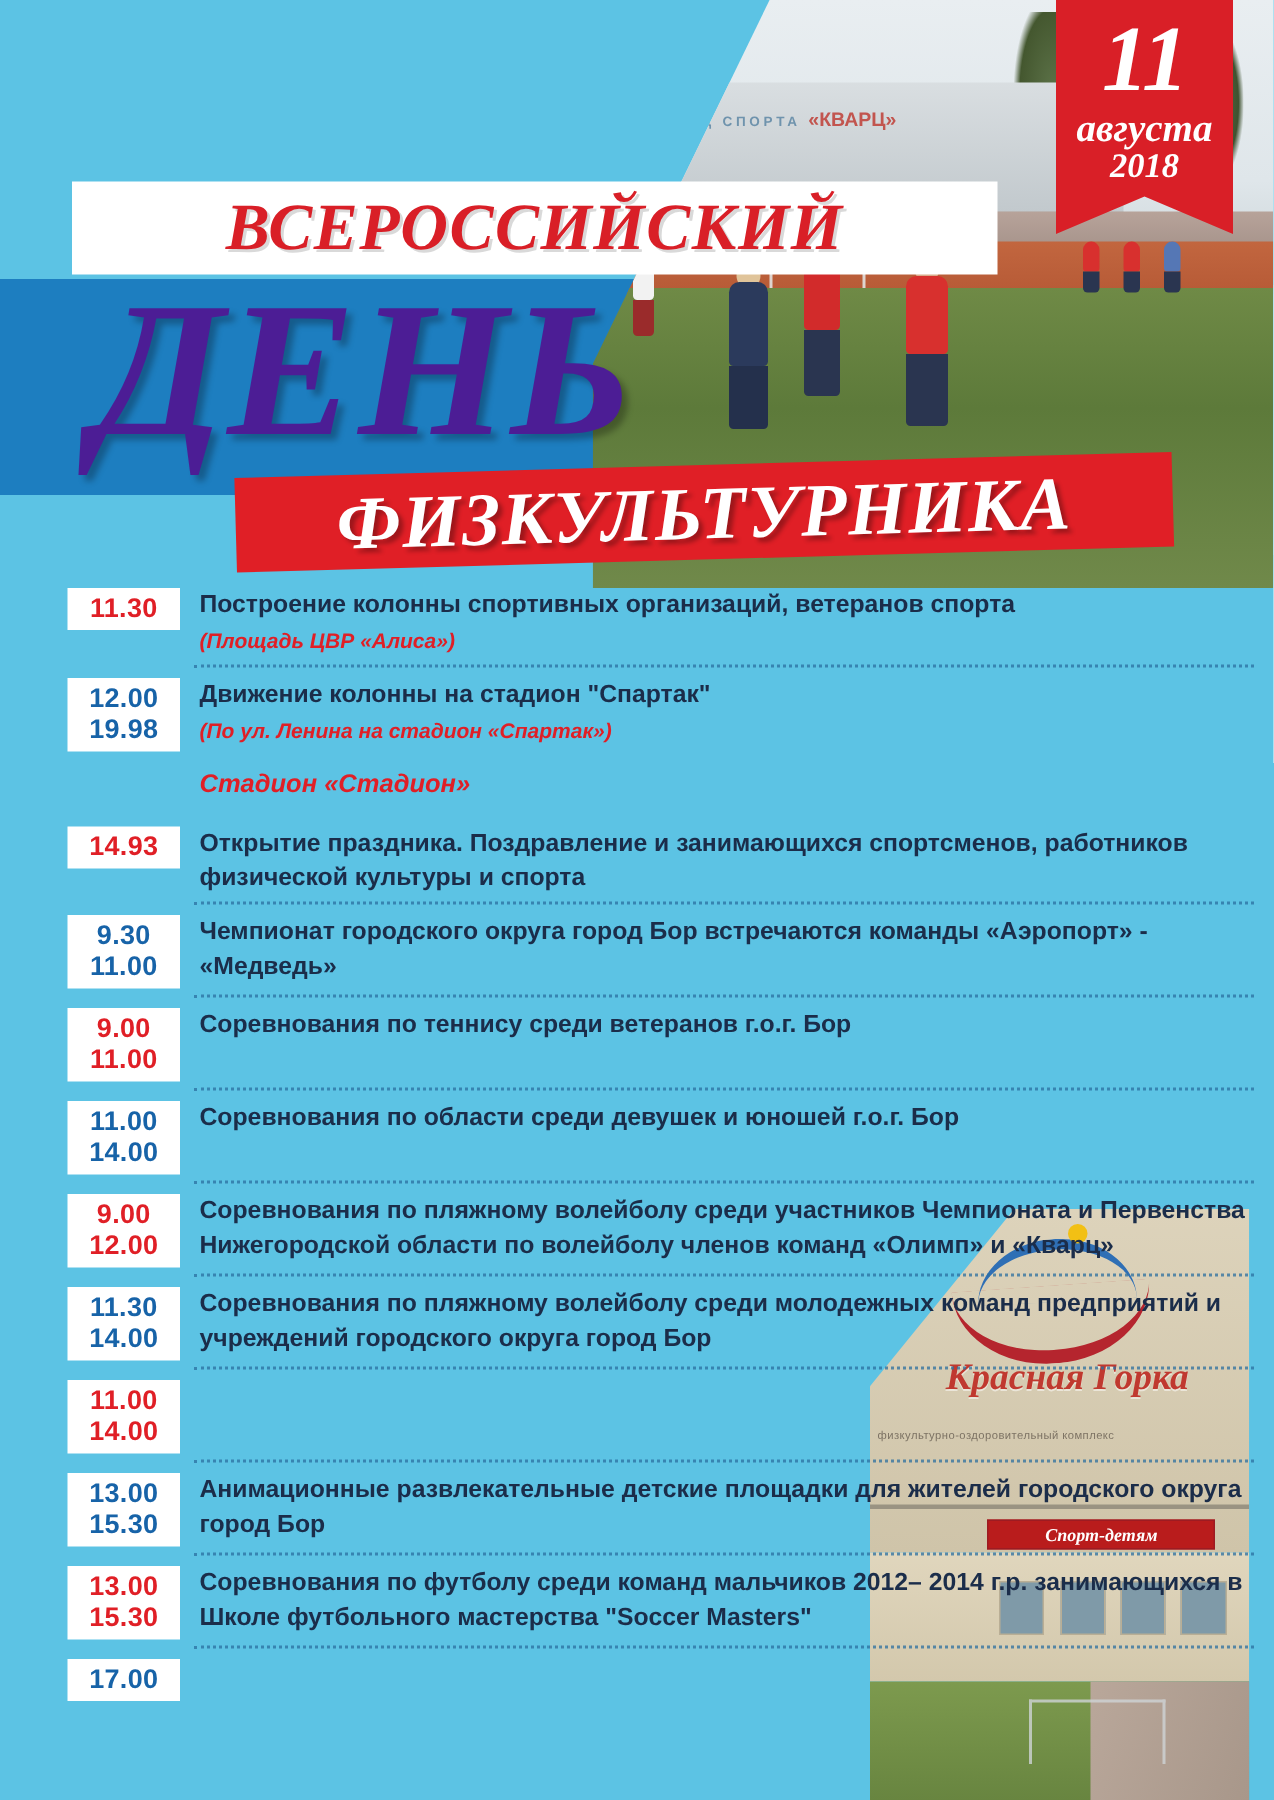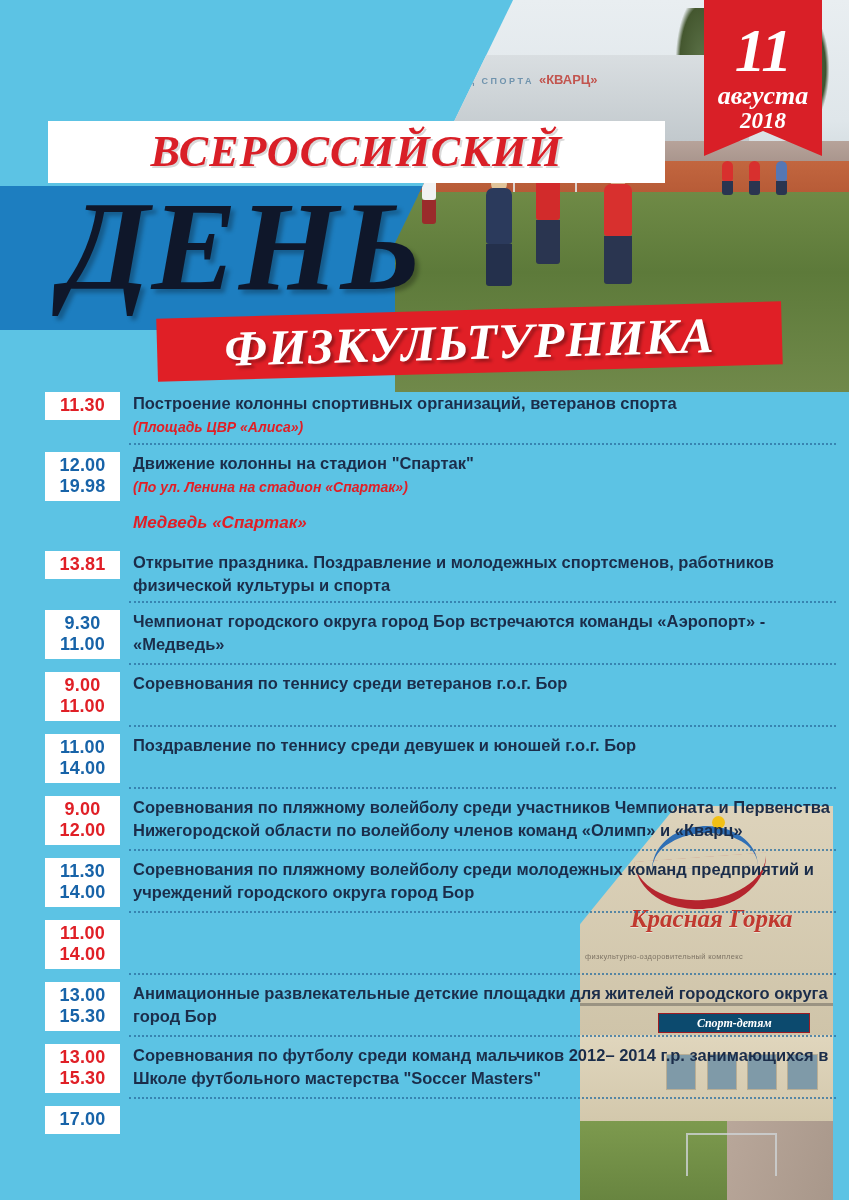--- a/index.html
+++ b/index.html
@@ -182,21 +182,21 @@
   }
   .pg-roofline {
     position: absolute; left: 0; top: 50%;
     width: 100%; height: 3px;
     background: #9a9382;
   }
   .pg-banner {
     position: absolute;
     left: 31%; top: 52.5%;
     width: 60%; height: 5.2%;
-    background: #0c4a6e;
+    background: #b91c1c;
     border: 1px solid #9d1b22;
     box-sizing: border-box;
   }
   .pg-banner-text {
     position: absolute;
     left: 0; top: 0;
     width: 100%; height: 100%;
     display: flex; align-items: center; justify-content: center;
     color: #fff;
     font-family: "Liberation Serif", serif;
@@ -240,21 +240,21 @@
     position: absolute;
     left: 704px; top: 0;
     width: 118px; height: 156px;
     background: #d91f27;
     -webkit-clip-path: polygon(0 0, 100% 0, 100% 100%, 50% 84%, 0 100%);
     clip-path: polygon(0 0, 100% 0, 100% 100%, 50% 84%, 0 100%);
     text-align: center;
     color: #fff;
   }
   .date-day {
-    margin-top: 19px;
+    margin-top: 9px;
     font-family: "Liberation Serif", serif;
     font-style: italic;
     font-weight: bold;
     font-size: 62px;
     line-height: 62px;
     letter-spacing: -1px;
   }
   .date-month {
     font-family: "Liberation Serif", serif;
     font-style: italic;
@@ -293,21 +293,21 @@
     text-shadow: 2px 2px 0 rgba(170,170,170,.45);
   }
   .title-den {
     position: absolute;
     left: 62px; top: 182px;
     font-family: "Liberation Serif", serif;
     font-style: italic;
     font-weight: bold;
     font-size: 128px;
     line-height: 128px;
-    color: #0f172a;
+    color: #4c1d95;
     letter-spacing: 2px;
     white-space: nowrap;
     text-shadow: 4px 4px 4px rgba(0,0,0,.28);
   }
   .title-red-band {
     position: absolute;
     left: 157px; top: 310px;
     width: 625px; height: 63px;
     background: #e01f26;
     transform: rotate(-1.6deg);
@@ -503,31 +503,31 @@
         <div class="row-text">
           <div>Движение колонны на стадион "Спартак"</div>
           <div class="row-note">(По ул. Ленина на стадион «Спартак»)</div>
         </div>
       </div>
       <div class="sp-3"></div>
       <div class="sp-2"></div>
       <div class="sched-row">
         <div class="time-box empty">&nbsp;</div>
         <div class="row-text">
-          <div class="venue-head">Медведь «Спартак»</div>
+          <div class="venue-head">Стадион «Стадион»</div>
         </div>
       </div>
       <div class="sp-3"></div>
       <div class="sp-2"></div>
       <div class="sched-row">
         <div class="time-box red">
-          <div>13.81</div>
-        </div>
-        <div class="row-text">
-          <div>Открытие праздника. Поздравление и молодежных спортсменов, работников физической культуры и спорта</div>
+          <div>14.93</div>
+        </div>
+        <div class="row-text">
+          <div>Открытие праздника. Поздравление и занимающихся спортсменов, работников физической культуры и спорта</div>
         </div>
       </div>
       <div class="sp-3"></div>
       <div class="dotted"></div>
       <div class="sp-2"></div>
       <div class="sched-row">
         <div class="time-box blue">
           <div>9.30</div>
           <div>11.00</div>
         </div>
@@ -549,21 +549,21 @@
       </div>
       <div class="sp-3"></div>
       <div class="dotted"></div>
       <div class="sp-2"></div>
       <div class="sched-row">
         <div class="time-box blue">
           <div>11.00</div>
           <div>14.00</div>
         </div>
         <div class="row-text">
-          <div>Поздравление по теннису среди девушек и юношей г.о.г. Бор</div>
+          <div>Соревнования по области среди девушек и юношей г.о.г. Бор</div>
         </div>
       </div>
       <div class="sp-3"></div>
       <div class="dotted"></div>
       <div class="sp-2"></div>
       <div class="sched-row">
         <div class="time-box red">
           <div>9.00</div>
           <div>12.00</div>
         </div>

